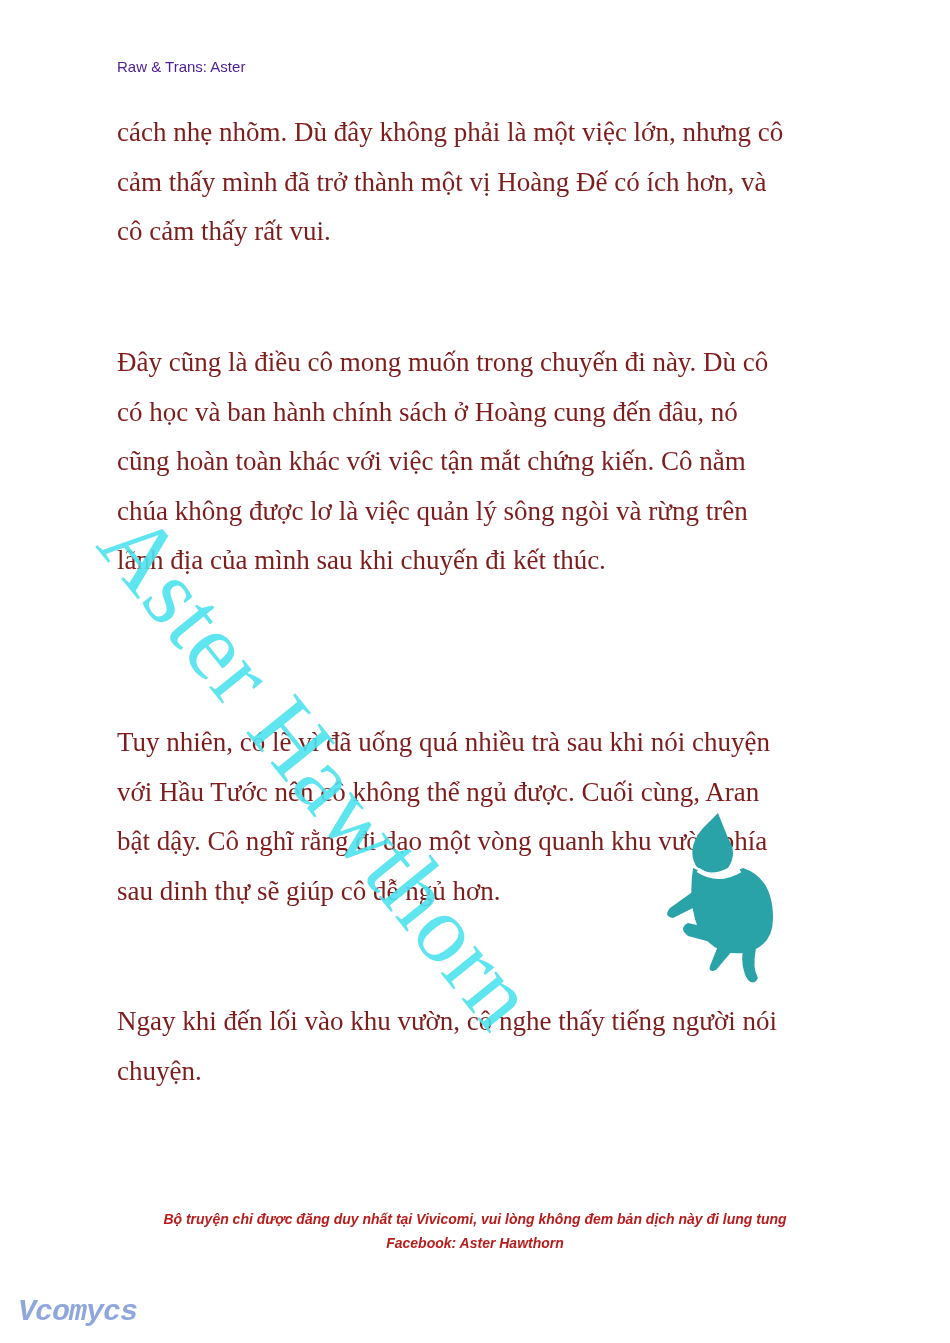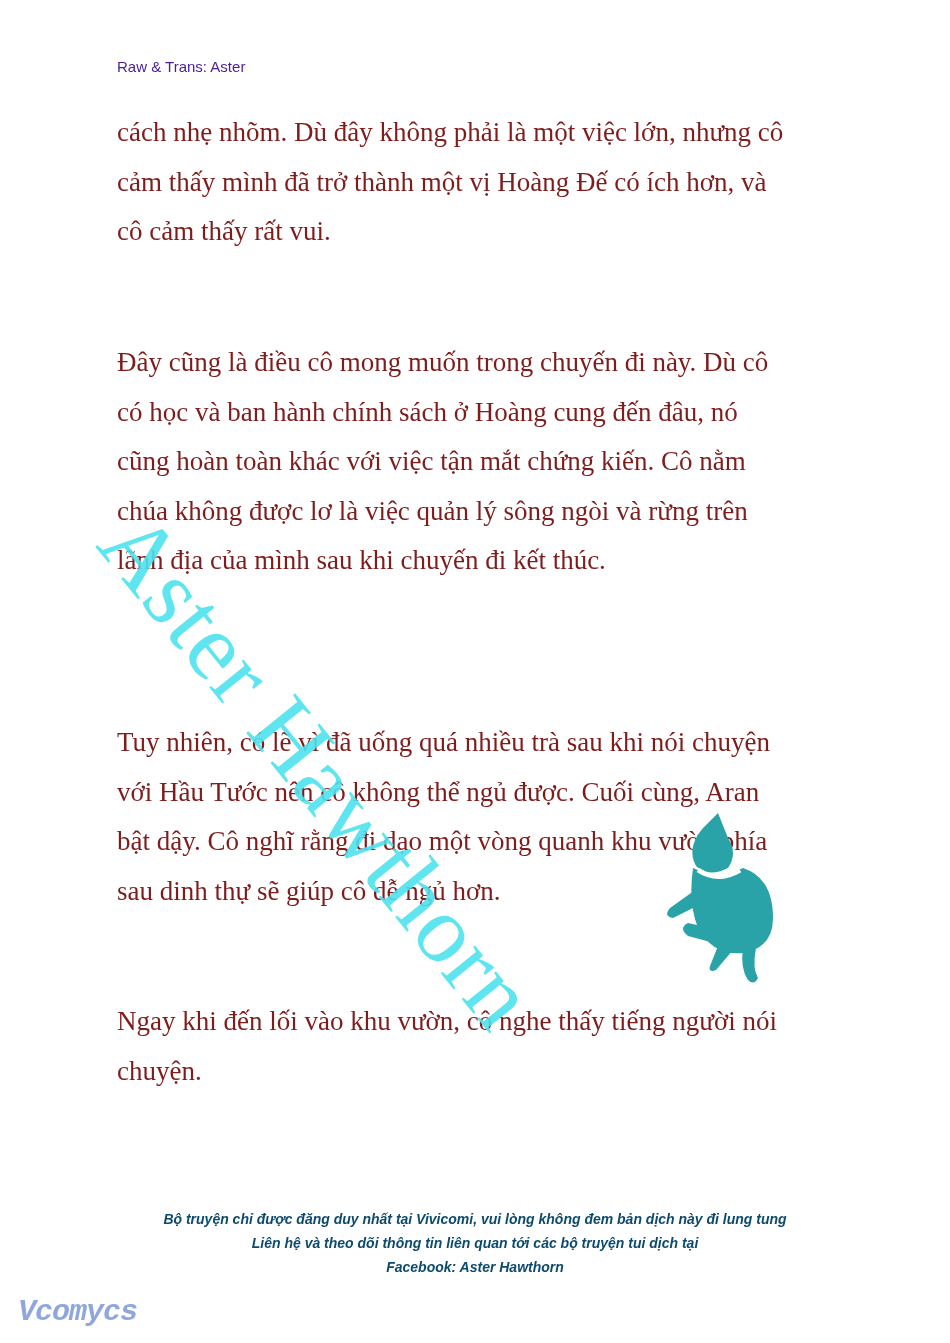--- a/index.html
+++ b/index.html
@@ -6,21 +6,21 @@
   body { width:950px; height:1343px; position:relative; overflow:hidden; }
   .header { position:absolute; left:117px; top:58px; font-family:"Liberation Sans", sans-serif; font-size:15px; color:#4c1d95; }
   .para { position:absolute; left:117px; width:730px; font-family:"Liberation Serif", serif; font-size:27px; line-height:49.5px; color:#7f1d1d; }
   .para span { display:block; white-space:nowrap; }
   .p1 { top:108px; }
   .p2 { top:338px; }
   .p3 { top:718px; }
   .p4 { top:997px; }
   .watermark { position:absolute; left:120px; top:470px; font-family:"Liberation Serif", serif; font-size:96px; color:#4de3ee; opacity:0.9; transform:rotate(51deg); transform-origin:left center; white-space:nowrap; pointer-events:none; letter-spacing:1px; }
   .cat { position:absolute; left:648px; top:808px; width:150px; height:180px; }
-  .footer { position:absolute; left:0; width:950px; text-align:center; font-family:"Liberation Sans", sans-serif; font-style:italic; font-weight:bold; font-size:14px; color:#0c4a6e; line-height:24px; }
+  .footer { position:absolute; left:0; width:950px; text-align:center; font-family:"Liberation Sans", sans-serif; font-style:italic; font-weight:bold; font-size:14px; color:#b91c1c; line-height:24px; }
   .f1 { top:1207px; }
   .logo { position:absolute; left:18px; top:1295px; font-family:Liberation Mono, monospace; font-style:italic; font-weight:bold; font-size:30px; color:#8fa7dc; letter-spacing:-1px; }
 </style>
 </head>
 <body>
 
 <div class="header">Raw &amp; Trans: Aster</div>
 
 <div class="para p1">
   <span>cách nhẹ nhõm. Dù đây không phải là một việc lớn, nhưng cô</span>
@@ -57,17 +57,16 @@
     <path d="M50 80 L22 100 Q15 108 25 110 L55 95 Z"></path>
     <path d="M40 115 L85 125 Q95 135 85 140 L40 128 Q30 120 40 115 Z"></path>
     <path d="M70 138 L62 158 Q60 165 68 162 L85 142 Z"></path>
     <path d="M95 140 Q92 160 100 172 Q106 178 110 170 Q104 160 108 140 Z"></path>
   </g>
   <path d="M50 62 Q70 75 92 62" stroke="#ffffff" stroke-width="5" fill="none"></path>
 </svg>
 
 <div class="footer f1">
   <div>Bộ truyện chỉ được đăng duy nhất tại Vivicomi, vui lòng không đem bản dịch này đi lung tung</div>
-  <div>Liên hệ và theo dõi thông tin liên quan tới các bộ truyện tui dịch tại</div>
   <div>Facebook: Aster Hawthorn</div>
 </div>
 
 <div class="logo">Vcomycs</div>
 
 </body></html>

